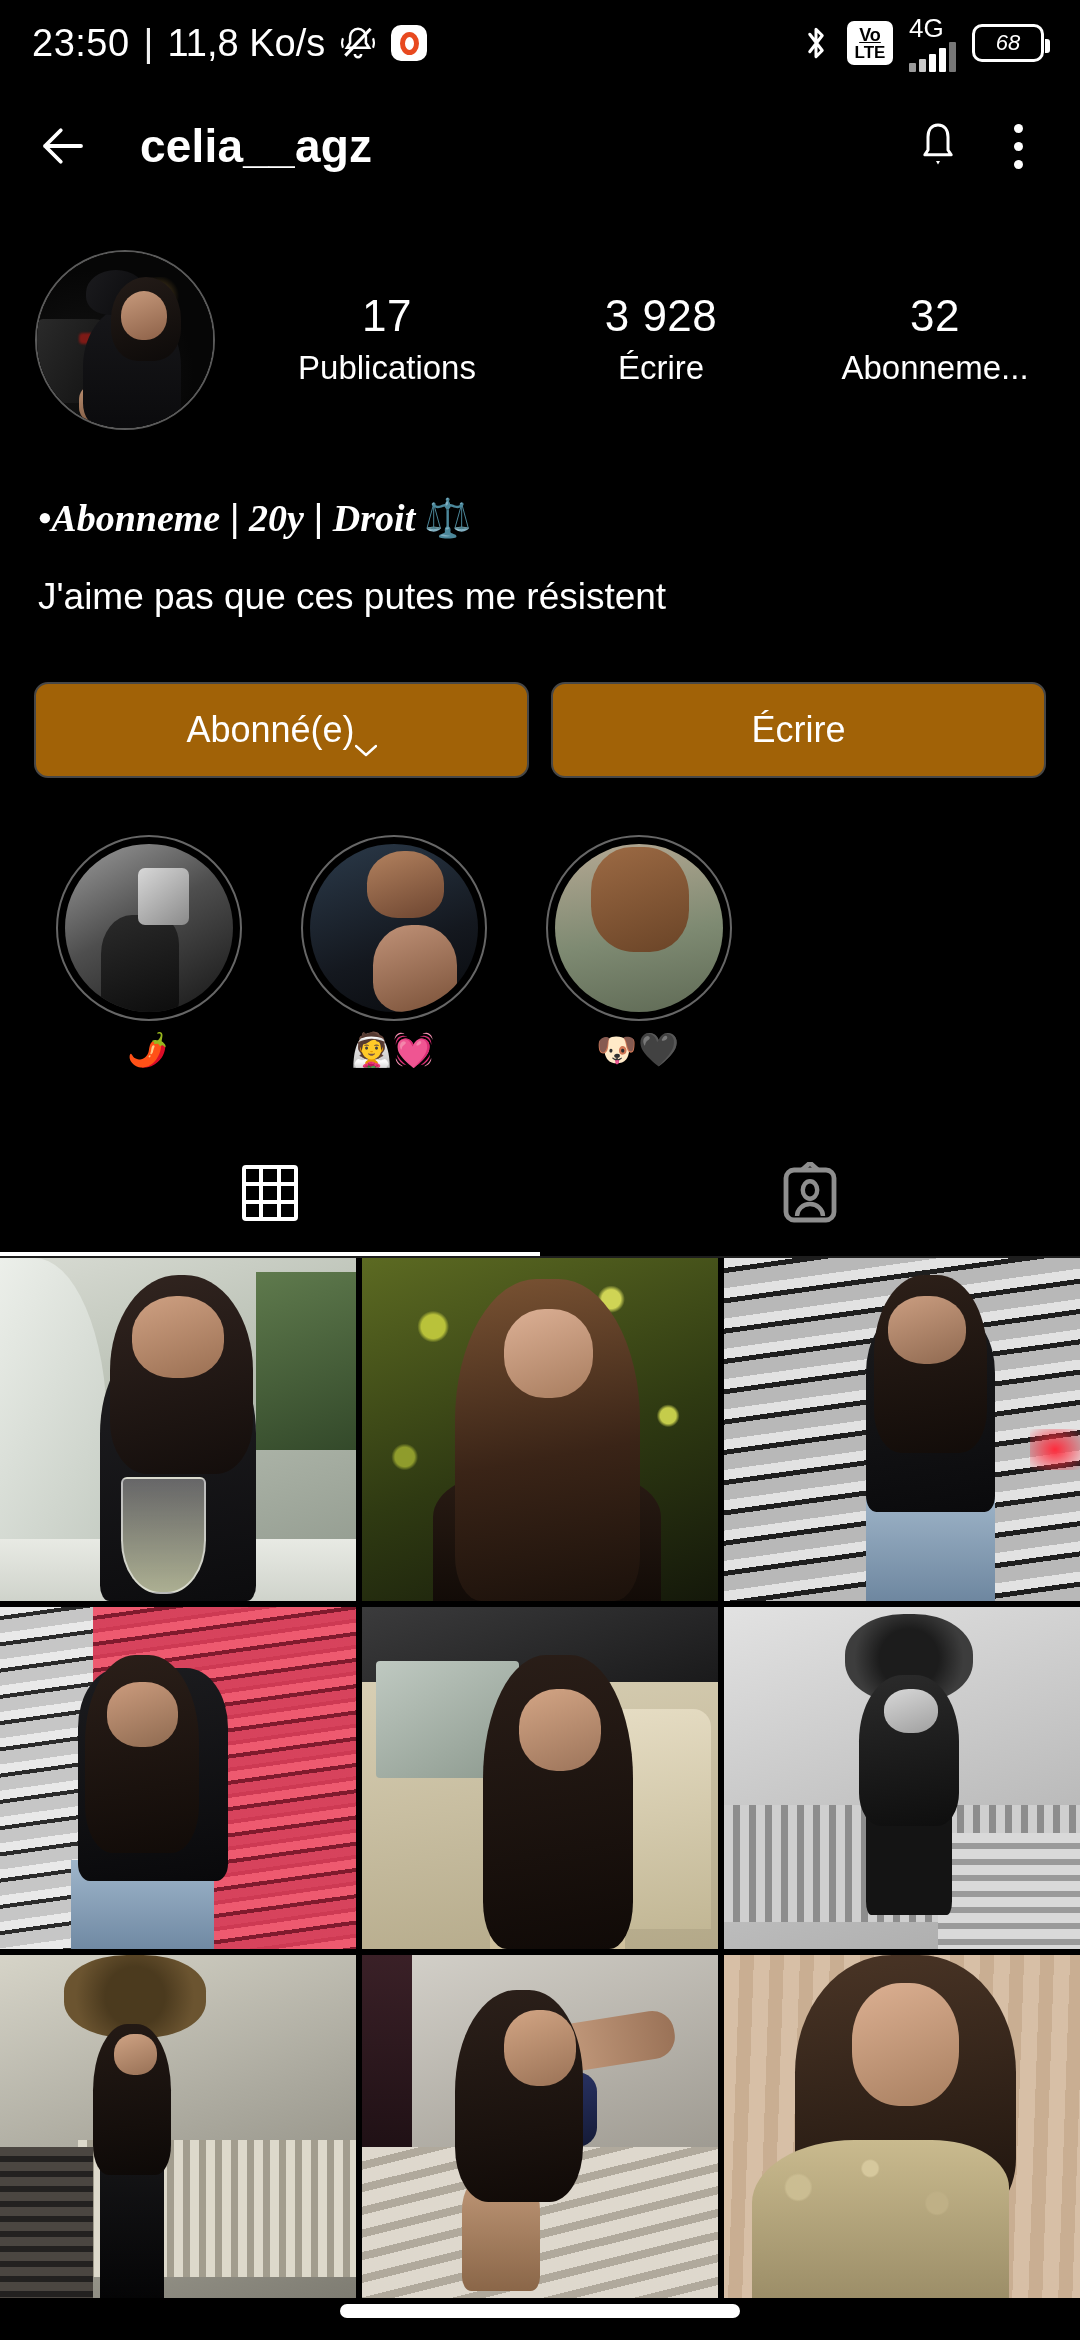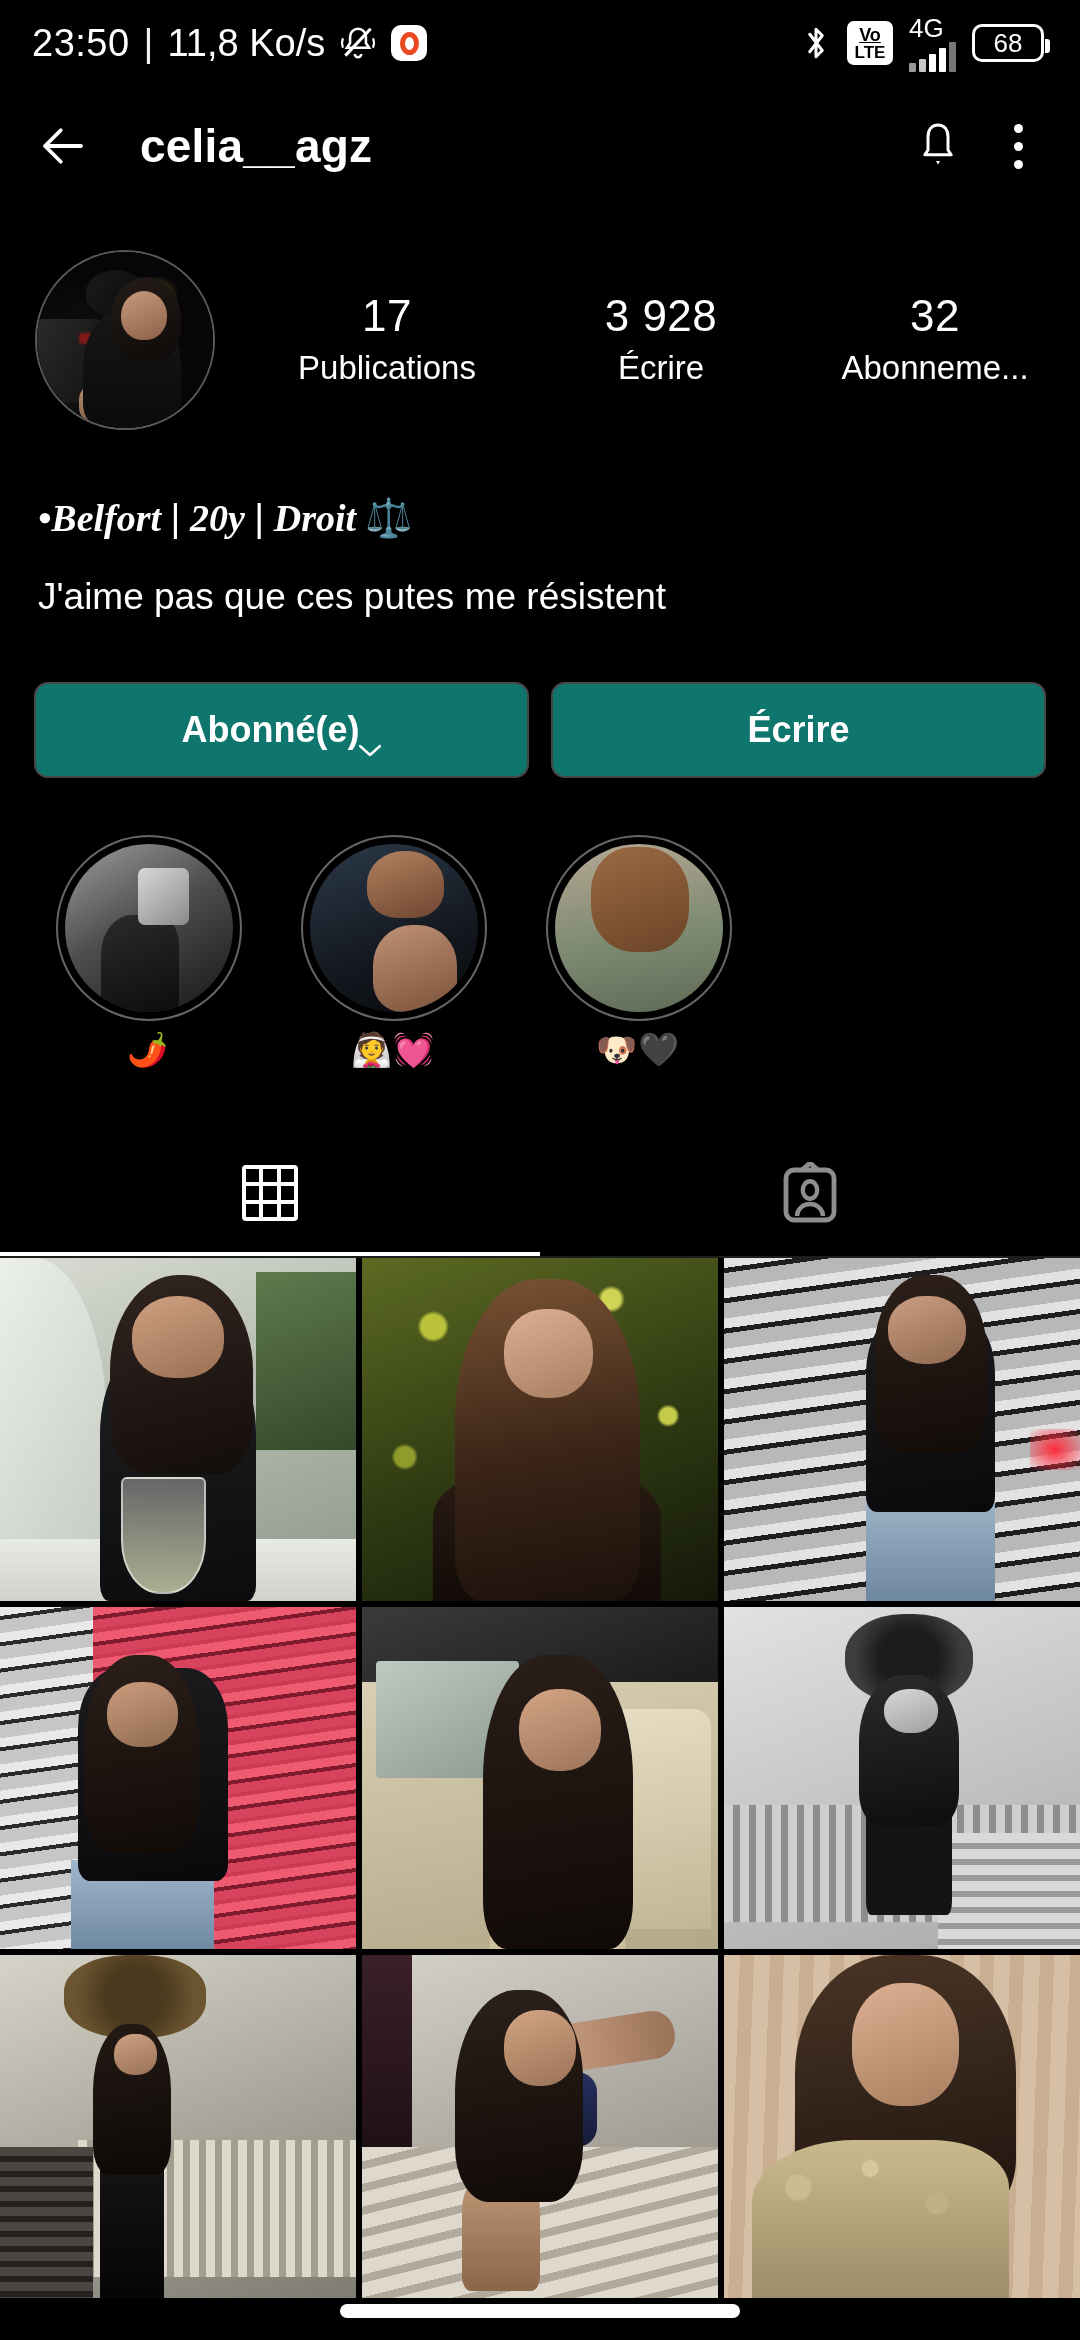--- a/index.html
+++ b/index.html
@@ -49,21 +49,21 @@
   .bars i:nth-child(4){height:24px;}
   .bars i:nth-child(5){height:30px; background:#777;}
   .batt{
     width:72px; height:38px; border:3px solid #fff; border-radius:10px;
     display:flex; align-items:center; justify-content:center; position:relative;
   }
   .batt:after{
     content:""; position:absolute; right:-9px; top:12px;
     width:5px; height:14px; background:#fff; border-radius:0 3px 3px 0;
   }
-  .batt span{ font-size:26px; color:#fff; font-weight:500; }
+  .batt span{ font-size:22px; color:#fff; font-weight:500;font-style:italic; }
 
   
   .appbar{
     position:absolute; top:86px; left:0; width:1070px; height:120px;
     display:flex; align-items:center; padding:0 36px;
   }
   .back-ic{ width:54px; height:54px; flex:0 0 auto; }
   .uname{
     color:#fff; font-size:46px; font-weight:700; margin-left:50px;
     letter-spacing:.2px; white-space:nowrap;
@@ -161,21 +161,21 @@
   }
   .emo{ font-family:"DejaVu Sans", sans-serif; font-style:normal; }
 
   
   .actions{
     position:absolute; top:682px; left:34px; width:1012px; height:96px;
     display:flex; gap:22px;
   }
   .btn{
     flex:1 1 0; border:2px solid #474747; border-radius:14px;
-    background:#0f766e; color:#fff; font-size:36px; font-weight:700;
+    background:#a16207; color:#fff; font-size:36px; font-weight:400;
     display:flex; align-items:center; justify-content:center; 
   }
   .chev{ width:22px; height:13px; }
 
   
   .highlights{
     position:absolute; top:835px; left:0; width:1080px; height:250px;
     display:flex; padding-left:26px; gap:0;
   }
   .hl{ width:245px; display:flex; flex-direction:column; align-items:center; }
@@ -494,21 +494,21 @@
       </div>
       <div class="stat">
         <div class="stat-num">32</div>
         <div class="stat-lab">Abonneme...</div>
       </div>
     </div>
   </div>
 
   <div class="bio">
     <div class="bio-sub">
-      <span>•Belfort</span>
+      <span>•Abonneme</span>
       <span class="pl">|</span>
       <span>20y</span>
       <span class="pl">|</span>
       <span>Droit</span>
       <span class="emo">⚖️</span>
     </div>
     <div class="bio-line">J'aime pas que ces putes me résistent</div>
   </div>
 
   <div class="actions">

